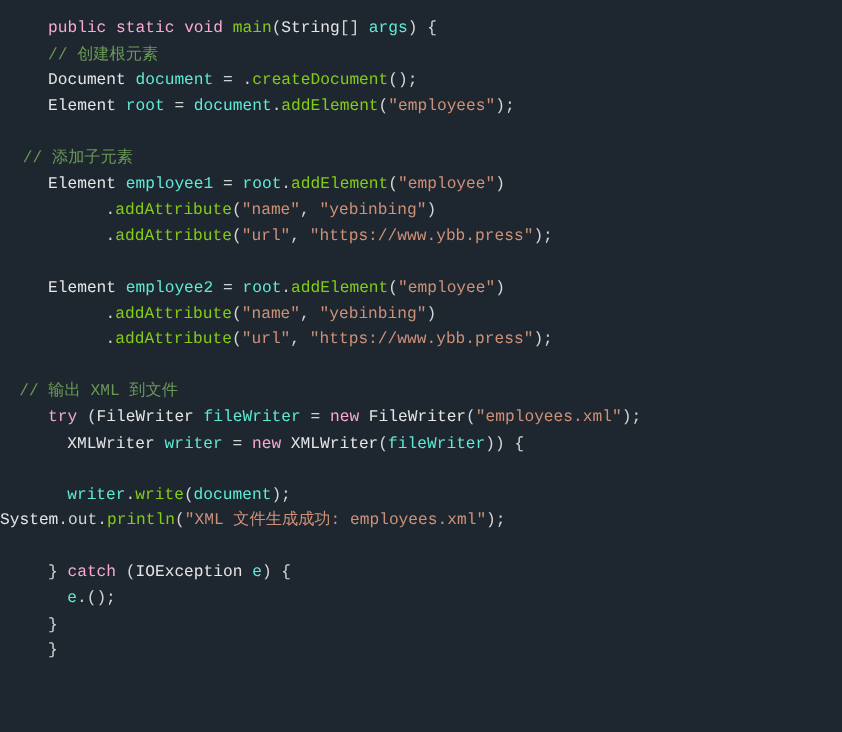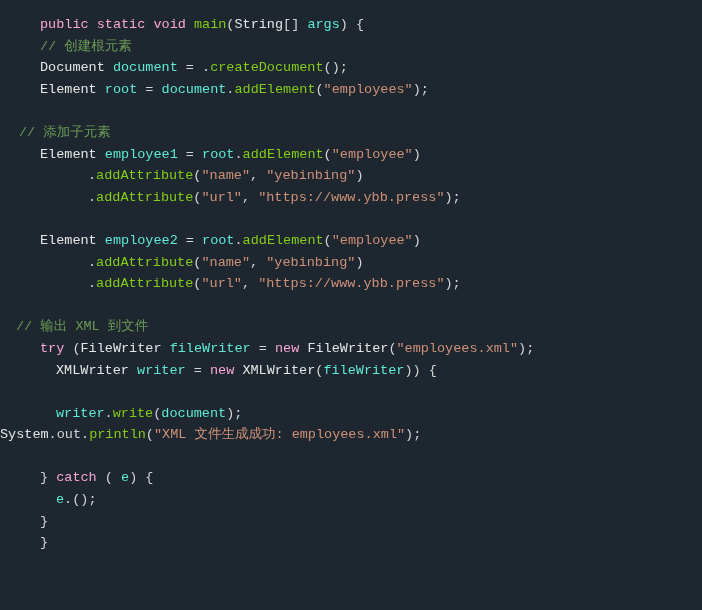--- a/index.html
+++ b/index.html
@@ -50,17 +50,17 @@
     <div style="display: flex; align-items: baseline; white-space: pre; padding-left: 88px; min-height: 1.6em;"><span class="plain">.</span><span class="fn">addAttribute</span><span class="plain">(</span><span class="str">"name"</span><span class="plain">, </span><span class="str">"yebinbing"</span><span class="plain">)</span></div>
     <div style="display: flex; align-items: baseline; white-space: pre; padding-left: 88px; min-height: 1.6em;"><span class="plain">.</span><span class="fn">addAttribute</span><span class="plain">(</span><span class="str">"url"</span><span class="plain">, </span><span class="str">"https://www.ybb.press"</span><span class="plain">);</span></div>
     <div style="display: flex; align-items: baseline; white-space: pre; padding-left: 40px; min-height: 1.1em;">&nbsp;</div>
     <div style="display: flex; align-items: center; white-space: pre; padding-left: 16px; min-height: 1.6em;"><span class="comment">// 输出 XML 到文件</span></div>
     <div style="display: flex; align-items: baseline; white-space: pre; padding-left: 40px; min-height: 1.6em;"><span class="kw">try</span><span class="plain"> (</span><span class="type">FileWriter</span><span class="plain"> </span><span class="var">fileWriter</span><span class="plain"> = </span><span class="kw">new</span><span class="plain"> </span><span class="type">FileWriter</span><span class="plain">(</span><span class="str">"employees.xml"</span><span class="plain">);</span></div>
     <div style="display: flex; align-items: baseline; white-space: pre; padding-left: 56px; min-height: 1.6em;"><span class="type">XMLWriter</span><span class="plain"> </span><span class="var">writer</span><span class="plain"> = </span><span class="kw">new</span><span class="plain"> </span><span class="type">XMLWriter</span><span class="plain">(</span><span class="var">fileWriter</span><span class="plain">)) {</span></div>
     <div style="display: flex; align-items: baseline; white-space: pre; padding-left: 40px; min-height: 1.1em;">&nbsp;</div>
     <div style="display: flex; align-items: baseline; white-space: pre; padding-left: 56px; min-height: 1.6em;"><span class="var">writer</span><span class="plain">.</span><span class="fn">write</span><span class="plain">(</span><span class="var">document</span><span class="plain">);</span></div>
     <div style="display: flex; align-items: baseline; white-space: pre; min-height: 1.6em;"><span class="type">System</span><span class="plain">.out.</span><span class="fn">println</span><span class="plain">(</span><span class="str">"XML 文件生成成功: employees.xml"</span><span class="plain">);</span></div>
     <div style="display: flex; align-items: baseline; white-space: pre; padding-left: 40px; min-height: 1.1em;">&nbsp;</div>
-    <div style="display: flex; align-items: baseline; white-space: pre; padding-left: 40px; min-height: 1.6em;"><span class="plain">} </span><span class="kw">catch</span><span class="plain"> (</span><span class="plain"> </span><span class="var">e</span><span class="plain">) {</span></div>
+    <div style="display: flex; align-items: baseline; white-space: pre; padding-left: 40px; min-height: 1.6em;"><span class="plain">} </span><span class="kw">catch</span><span class="plain"> (</span><span class="type">IOException</span><span class="plain"> </span><span class="var">e</span><span class="plain">) {</span></div>
     <div style="display: flex; align-items: baseline; white-space: pre; padding-left: 56px; min-height: 1.6em;"><span class="var">e</span><span class="plain">.</span><span class="plain">();</span></div>
     <div style="display: flex; align-items: baseline; white-space: pre; padding-left: 40px; min-height: 1.6em;"><span class="plain">}</span></div>
     <div style="display: flex; align-items: baseline; white-space: pre; padding-left: 40px; min-height: 1.6em;"><span class="plain">}</span></div>
   </div>
 
 </body></html>

